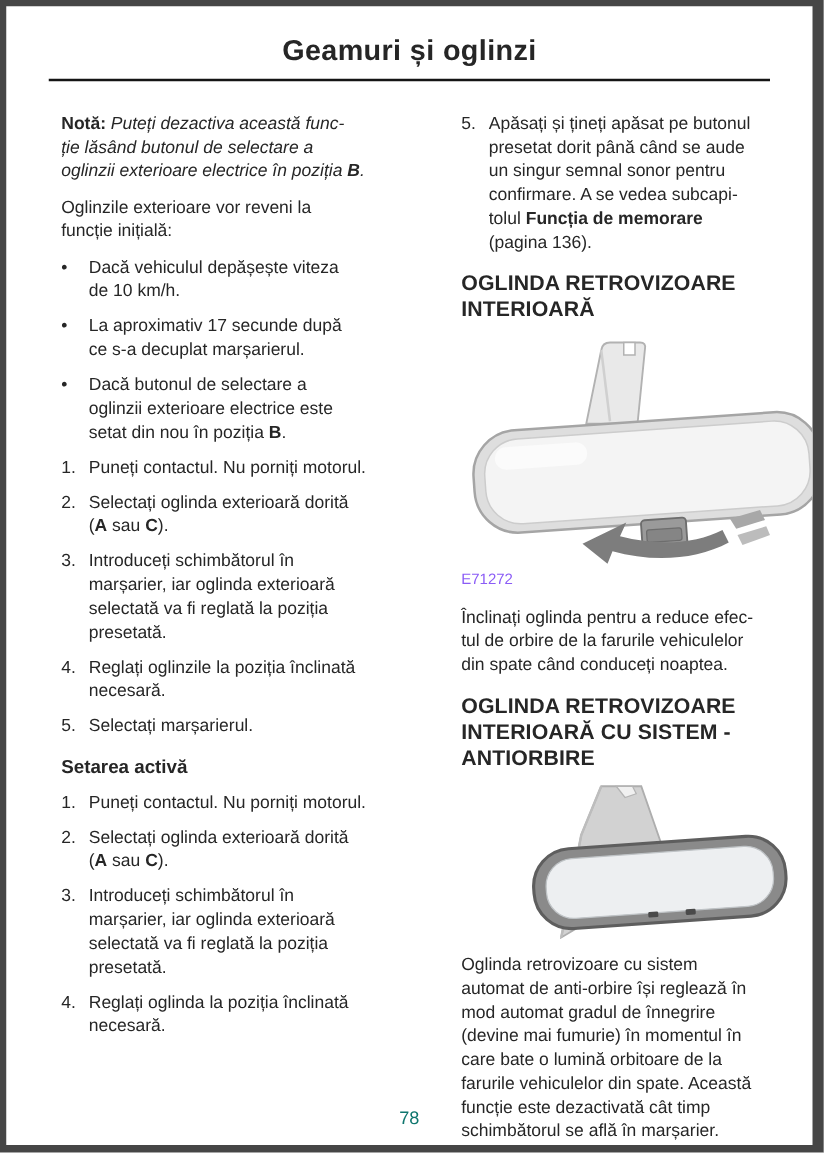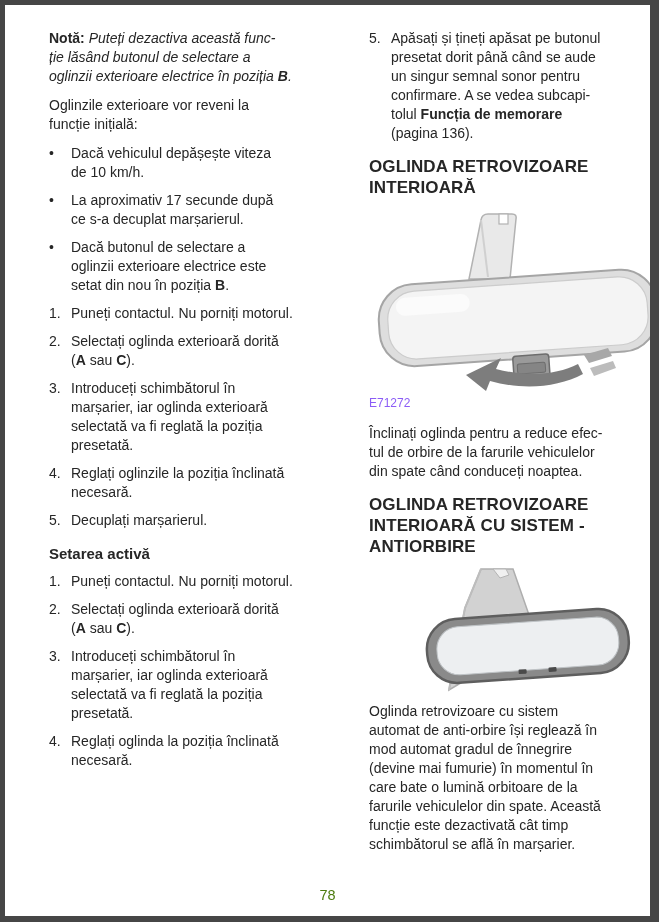--- a/index.html
+++ b/index.html
@@ -20,27 +20,31 @@
   .note .body{font-style:italic;}
   .b{font-weight:bold;}
   .bullet-item,.num-item{display:flex;margin:0 0 9px;}
   .marker,.num{width:22px;flex:none;}
   .itext{flex:1;min-width:0;}
   .subheading{font-weight:bold;font-size:15px;margin:14px 0 9px;}
   .bigheading{font-weight:bold;font-size:17px;line-height:21px;margin:13px 0 9px;white-space:pre-line;letter-spacing:.1px;}
   .figure{margin:3px 0 0;}
   .figure svg{display:block;}
   .figlabel{font-size:12px;color:#8b5cf6;margin:1px 0 11px;}
-  .footer{margin-top:auto;text-align:center;padding-bottom:13px;font-size:14.5px;color:#4d7c0f;}
+  .footer{margin-top:auto;text-align:center;padding-bottom:13px;font-size:14.5px;color:#0f766e;}
 </style>
 </head>
 <body>
 
 <div class="page">
 
+  <div class="header">
+    <div class="title">Geamuri și oglinzi</div>
+    <hr class="rule">
+  </div>
 
   <div class="columns">
 
     <div class="col">
 
       <p class="note"><span class="b">Notă:</span> <span class="body pre"><span>Puteți dezactiva această func-
 ție lăsând butonul de selectare a
 oglinzii exterioare electrice în poziția </span><span class="b">B</span><span>.</span></span></p>
 
       <p class="para pre">Oglinzile exterioare vor reveni la
@@ -80,21 +84,21 @@
 selectată va fi reglată la poziția
 presetată.</span>
       </div>
       <div class="num-item">
         <span class="num">4.</span>
         <span class="itext pre">Reglați oglinzile la poziția înclinată
 necesară.</span>
       </div>
       <div class="num-item">
         <span class="num">5.</span>
-        <span class="itext pre">Decuplați marșarierul.</span>
+        <span class="itext pre">Selectați marșarierul.</span>
       </div>
 
 
       <div class="subheading">Setarea activă</div>
 
       <div class="num-item">
         <span class="num">1.</span>
         <span class="itext pre">Puneți contactul. Nu porniți motorul.</span>
       </div>
       <div class="num-item">

